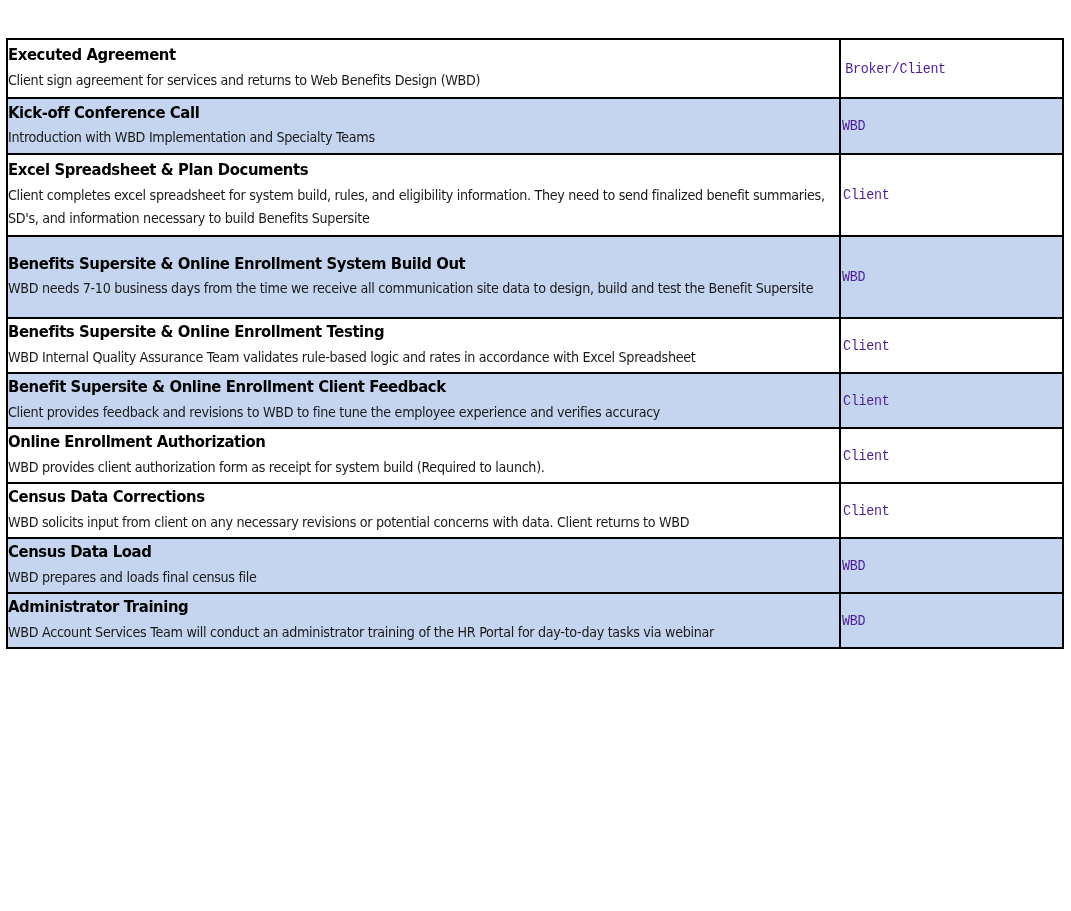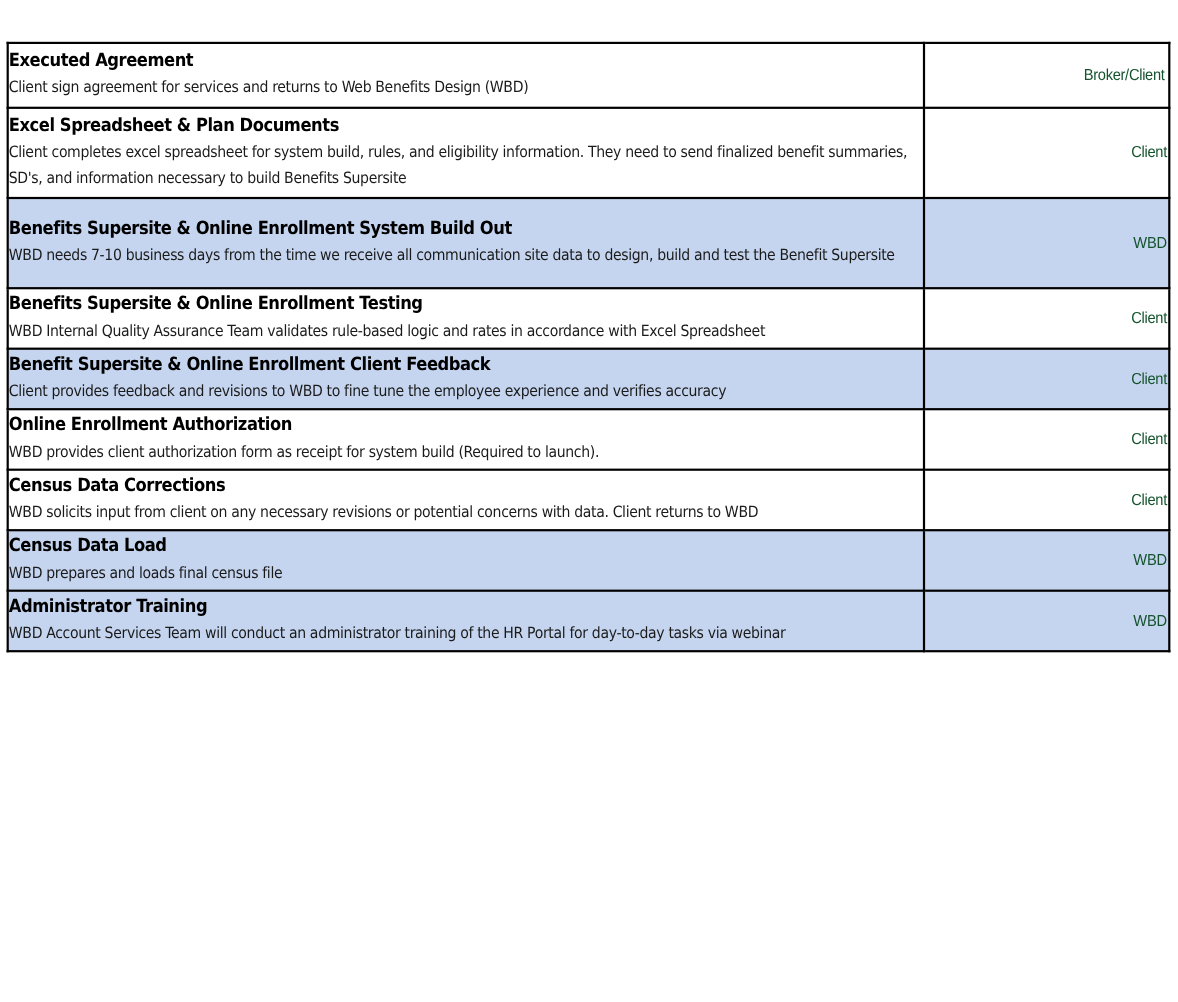--- a/index.html
+++ b/index.html
@@ -62,26 +62,26 @@
     line-height: 1.60;
     color: #1a1a1a;
     letter-spacing: -0.35px;
     transform: scaleX(0.90);
     transform-origin: left top;
     width: 111%;
     margin: 0;
   }
 
   td.owner-cell {
-    text-align: right;
+    text-align: left;
     vertical-align: middle;
-    font-family: Liberation Sans, sans-serif;
+    font-family: Liberation Mono, monospace;
     font-size: 14.5px;
     letter-spacing: -0.3px;
-    color: #14532d;
+    color: #4c1d95;
   }
   td.owner-cell .owner-text {
     display: inline-block;
     transform: scaleX(0.92);
   }
 
   
   tr.r0  td { height: 57px; }
   tr.r1  td { height: 54px; }
   tr.r2  td { height: 80px; }
@@ -111,20 +111,29 @@
     <tr class="row-plain r0">
       <td class="task-cell">
         <div class="task-title">Executed Agreement</div>
         <div class="task-desc">Client sign agreement for services and returns to Web Benefits Design (WBD)</div>
       </td>
       <td class="owner-cell">
         <span class="owner-text">Broker/Client</span>
       </td>
     </tr>
 
+    <tr class="row-shaded r1">
+      <td class="task-cell">
+        <div class="task-title">Kick-off Conference Call</div>
+        <div class="task-desc">Introduction with WBD Implementation and Specialty Teams</div>
+      </td>
+      <td class="owner-cell">
+        <span class="owner-text">WBD</span>
+      </td>
+    </tr>
 
     <tr class="row-plain r2">
       <td class="task-cell">
         <div class="task-title">Excel Spreadsheet &amp; Plan Documents</div>
         <div class="task-desc">Client completes excel spreadsheet for system build, rules, and eligibility information. They need to send finalized benefit summaries, SD's, and information necessary to build Benefits Supersite</div>
       </td>
       <td class="owner-cell">
         <span class="owner-text">Client</span>
       </td>
     </tr>

